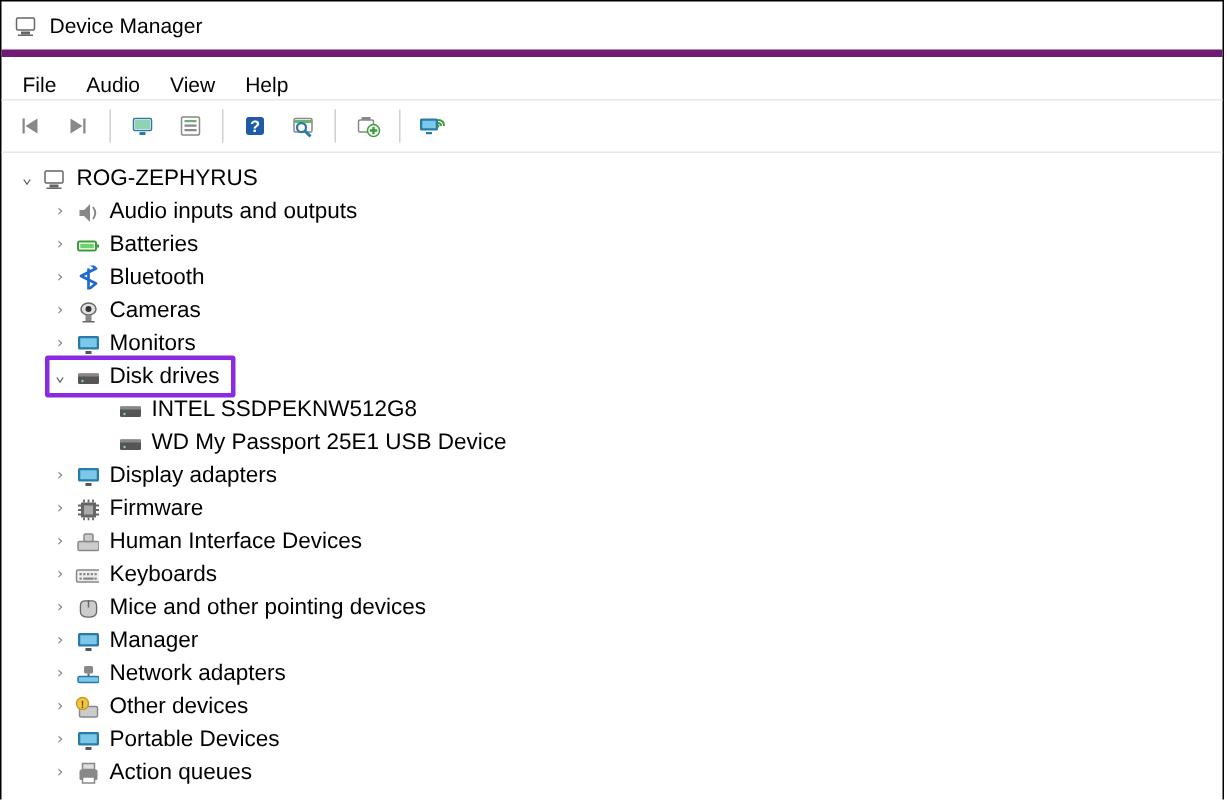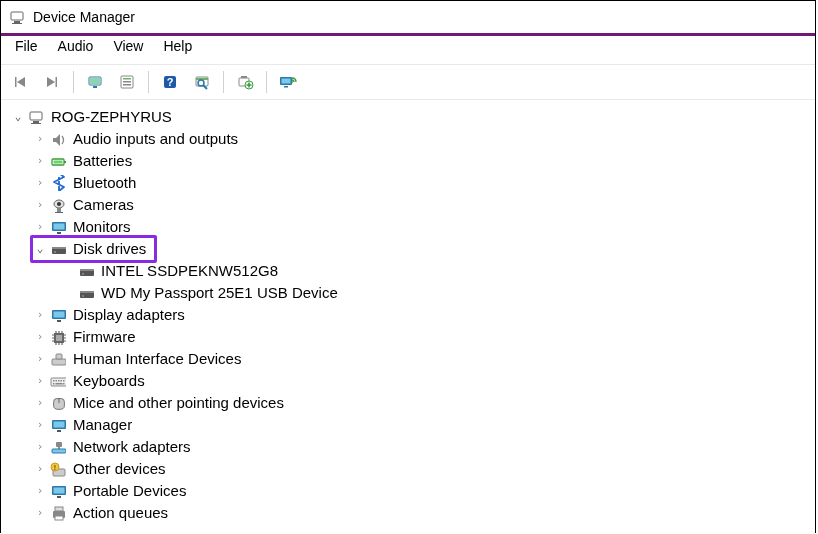--- a/index.html
+++ b/index.html
@@ -21,28 +21,28 @@
     box-sizing: border-box;
     display: flex;
     flex-direction: column;
   }
   
   .titlebar {
     display: flex;
     align-items: center;
     height: 32px;
     padding: 0 8px;
-    border-bottom: 3px solid #701a75;
+    border-bottom: 5px solid #701a75;
   }
   .titlebar svg { margin-right: 8px; }
   .titlebar .title { font-size: 14px; }
   
   .menubar {
     display: flex;
-    align-items: flex-start;
+    align-items: flex-end;
     height: 28px;
     padding: 0 4px;
   }
   .menubar .menuitem {
     padding: 2px 10px;
     font-size: 14px;
     cursor: default;
   }
   
   .toolbar {

